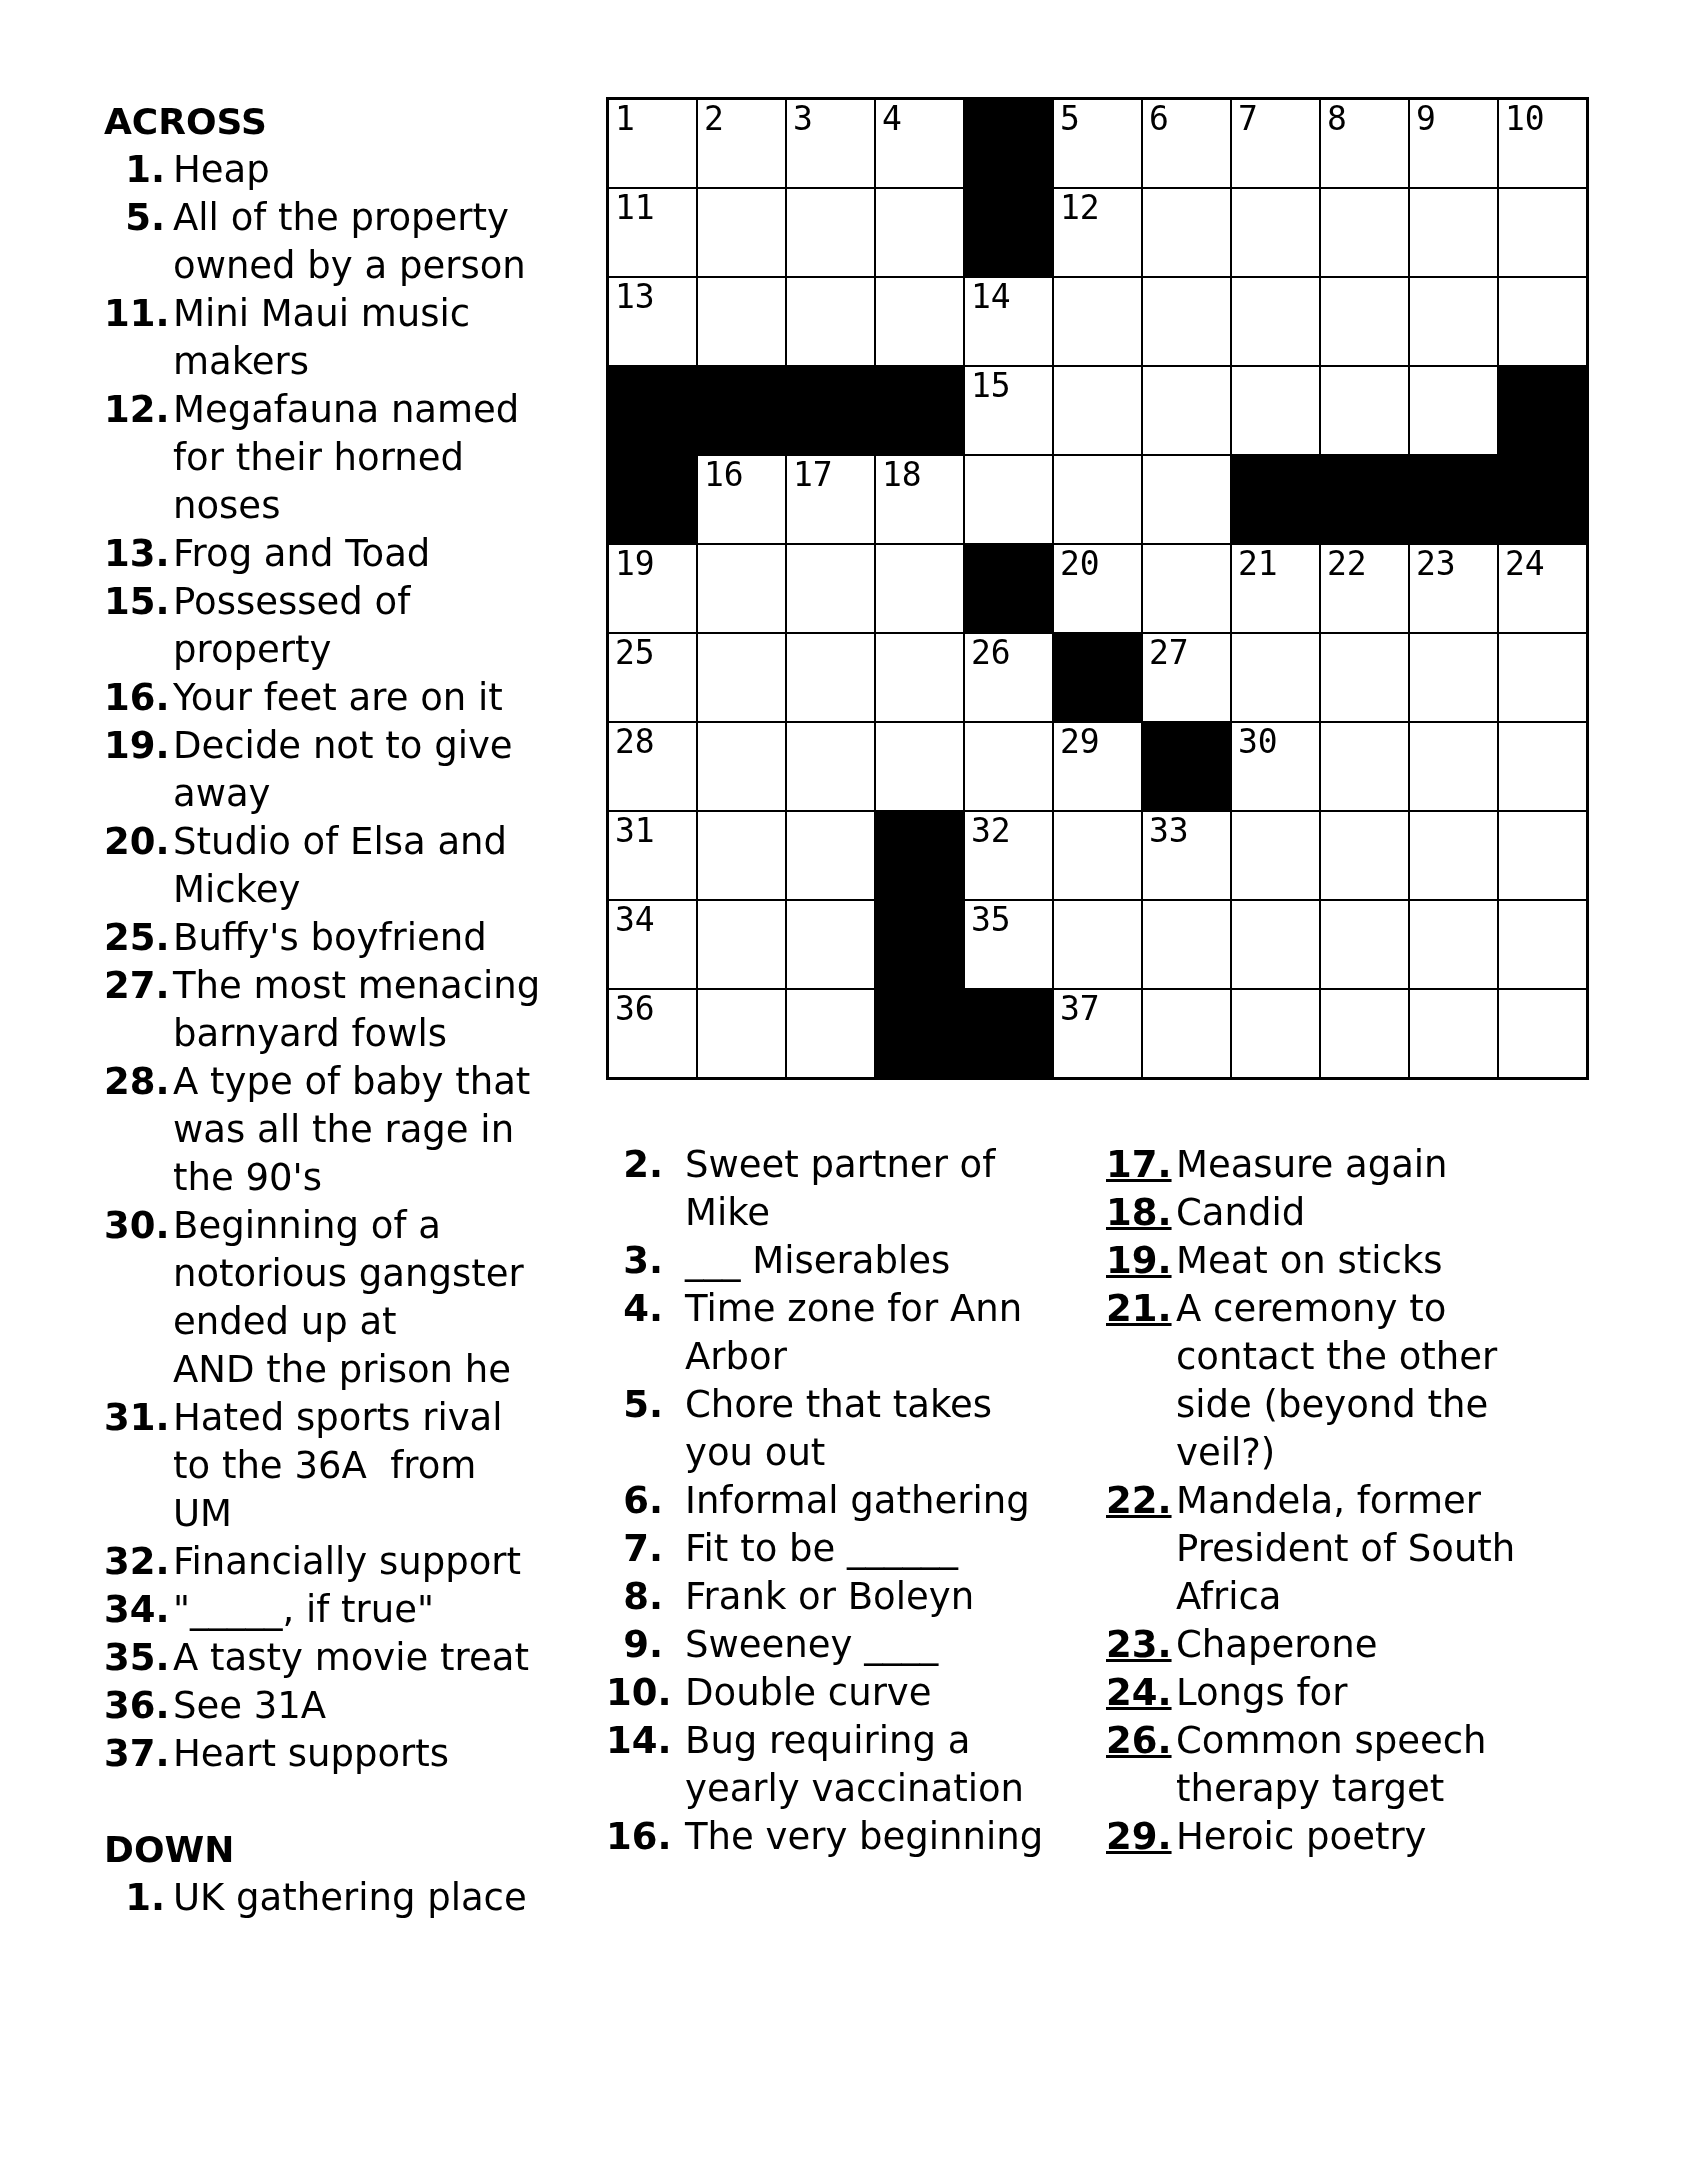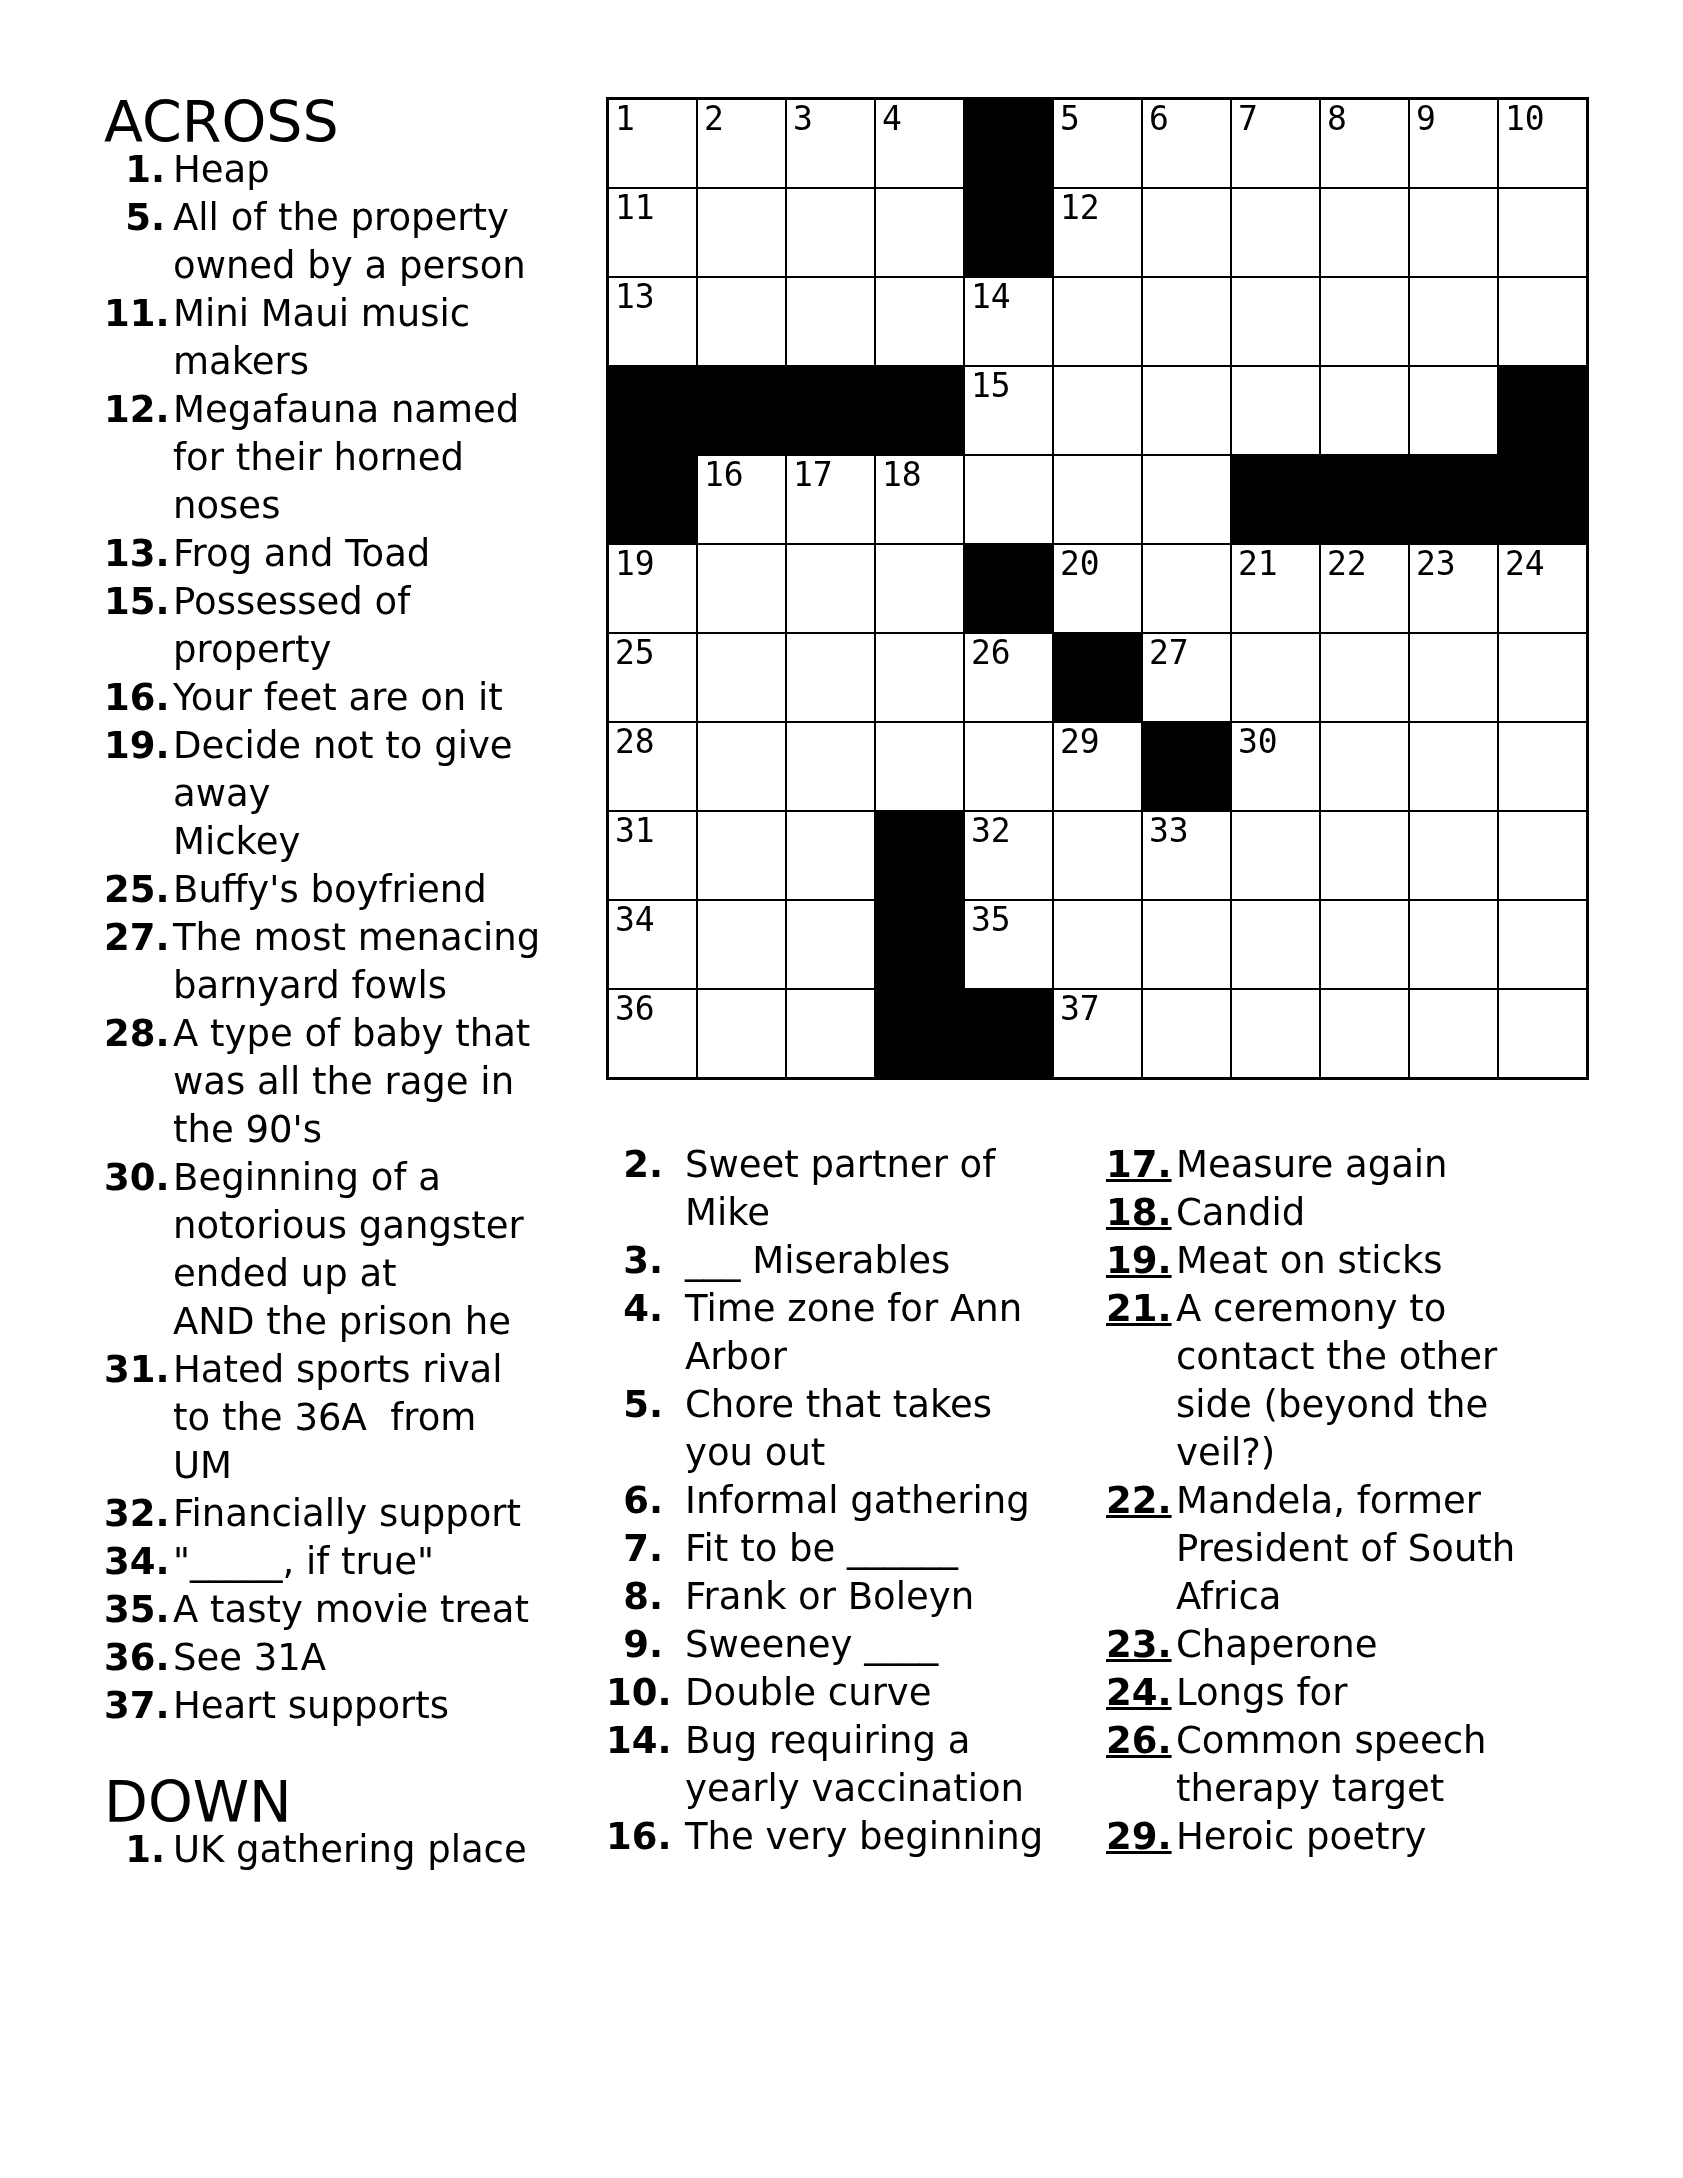--- a/index.html
+++ b/index.html
@@ -22,21 +22,21 @@
   .cell .n {
     position:absolute; top:1px; left:6px;
     font-family:"DejaVu Sans Mono", monospace;
     font-size:33px; line-height:36px; font-weight:400; color:#000;
   }
   
   .clue-col { position:absolute; }
   .col-across     { left:104px;  top:98px;   width:475px; }
   .col-down-left  { left:606px;  top:1141px; width:485px; }
   .col-down-right { left:1106px; top:1141px; width:515px; }
-  .header { font-size:57px; line-height:48px; font-weight:400; }
+  .header { font-size:36px; line-height:48px; font-weight:700; }
   .blank-line { height:48px; }
   .line { display:flex; height:48px; font-size:37px; line-height:48px; }
   .num { font-weight:700; text-align:right; flex:0 0 auto; white-space:pre; }
   .txt { white-space:pre; }
   .col-across .num { width:61px; }      .col-across .txt { margin-left:8px; }
   .col-down-left .num { width:57px; }   .col-down-left .txt { margin-left:22px; }
   .col-down-right .num { width:63px;text-decoration:underline; }  .col-down-right .txt { margin-left:7px; }
 </style>
 </head>
 <body>
@@ -294,20 +294,24 @@
         </div>
         <div class="line">
           <span class="num">19.</span>
           <span class="txt">Decide not to give</span>
         </div>
         <div class="line">
           <span class="num"></span>
           <span class="txt">away</span>
         </div>
         <div class="line">
+          <span class="num">20.</span>
+          <span class="txt">Studio of Elsa and</span>
+        </div>
+        <div class="line">
           <span class="num"></span>
           <span class="txt">Mickey</span>
         </div>
         <div class="line">
           <span class="num">25.</span>
           <span class="txt">Buffy's boyfriend</span>
         </div>
         <div class="line">
           <span class="num">27.</span>
           <span class="txt">The most menacing</span>

